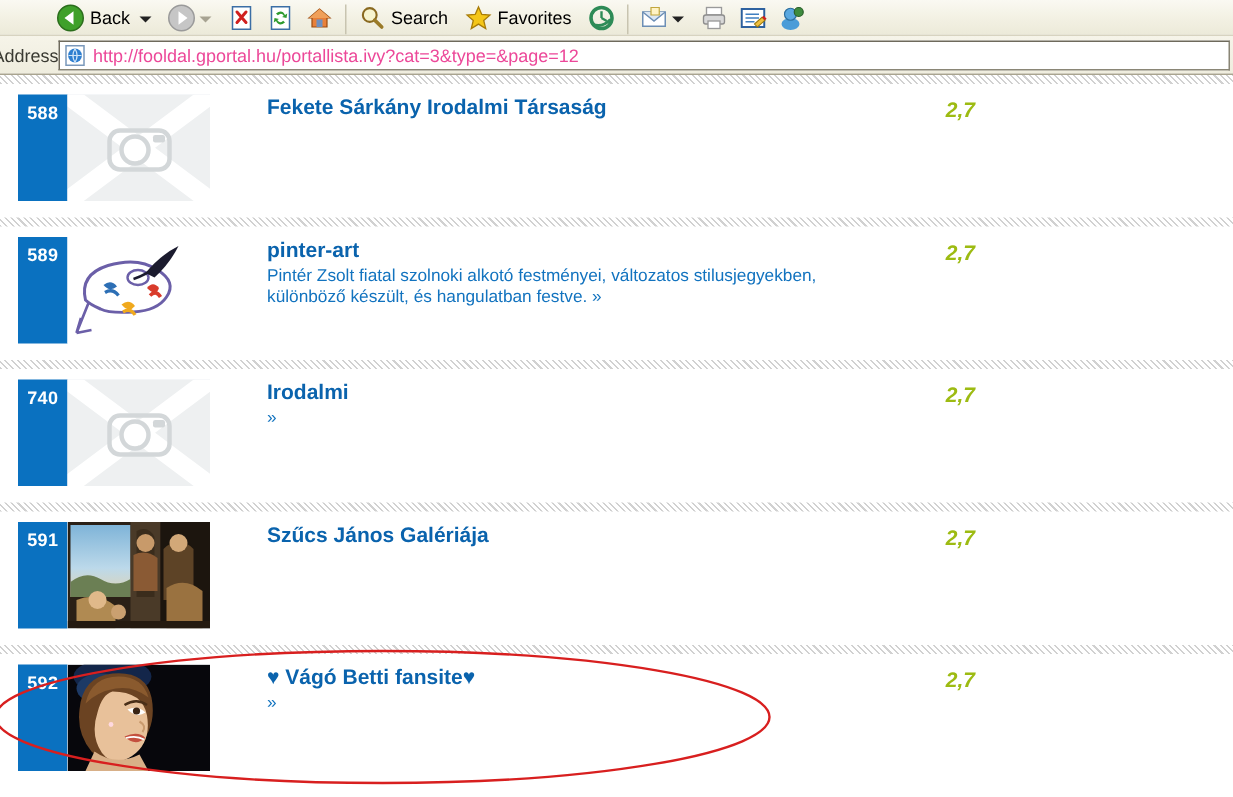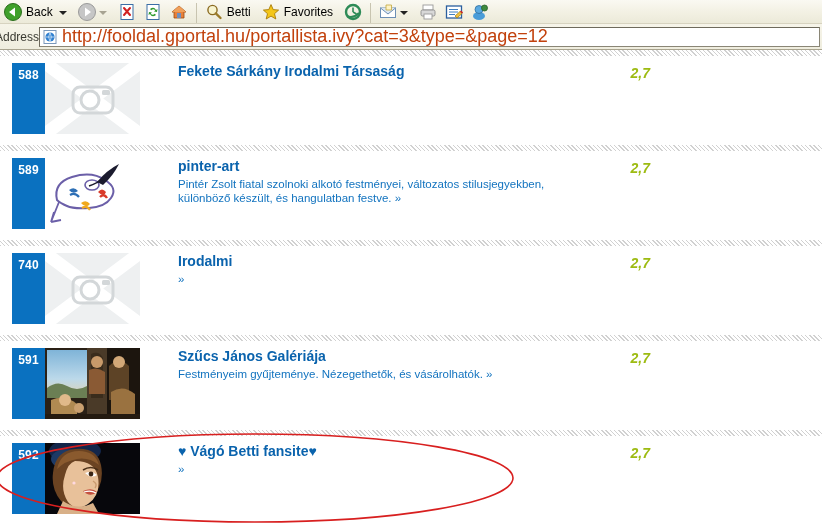--- a/index.html
+++ b/index.html
@@ -8,21 +8,21 @@
     background:#ffffff;
     font-family:"Liberation Sans","DejaVu Sans",sans-serif;
     font-size:12px;color:#000;
   }
   
   #browser-chrome{width:822px;}
   .toolbar{
     height:24px;width:822px;box-sizing:border-box;
     background:linear-gradient(to bottom,#faf9f2 0%,#f3f1e4 50%,#ecead9 100%);
     border-bottom:1px solid #d7d3c0;
-    display:flex;align-items:flex-end;overflow:hidden;position:relative;
+    display:flex;align-items:flex-end;overflow:hidden;position:relative;padding-left:34px;
   }
   .tb-btn{display:flex;align-items:center;height:22px;padding:0 3px;cursor:default;}
   .tb-label{font-size:12px;color:#000;margin:0 4px 0 3px;}
   .tb-caret{width:0;height:0;border-left:4px solid transparent;border-right:4px solid transparent;
             border-top:4px solid #222;margin:2px 4px 0 2px;}
   .tb-caret.dim{border-top-color:#a7a392;}
   .tb-sep{width:1px;height:20px;background:#c8c4b0;margin:0 4px;}
   .ico{width:20px;height:20px;display:block;}
   
   .addrbar{
@@ -30,21 +30,21 @@
     background:linear-gradient(to bottom,#f6f4e9 0%,#efedde 100%);
     border-bottom:1px solid #a9a48f;
     display:flex;align-items:center;overflow:hidden;position:relative;
   }
   .addr-label{font-size:12px;color:#3a3a32;padding-left:0;margin-left:-5px;width:44px;}
   .addr-input{
     flex:1;height:20px;margin-right:2px;background:#fff;
     border:1px solid #8a8676;border-top-color:#6e6a5c;border-left-color:#6e6a5c;
     display:flex;align-items:center;padding:0 2px;box-sizing:border-box;
   }
-  .addr-text{font-size:18px;color:#c2410c;white-space:nowrap;margin-left:4px;}
+  .addr-text{font-size:12px;color:#ec4899;white-space:nowrap;margin-left:4px;}
   
   #page{width:822px;height:481px;position:relative;background:#fff;overflow:hidden;}
   .sep{
     height:6px;width:822px;
     background-image:
       repeating-linear-gradient(45deg,#c9c9c9 0px,#c9c9c9 1px,#ffffff 1px,#ffffff 3px);
     opacity:.85;
   }
   .row{display:flex;align-items:flex-start;width:664px;box-sizing:border-box;height:89px;}
   .row-left{display:flex;flex:0 0 auto;padding:7px 0 0 12px;}
@@ -127,21 +127,21 @@
 
     <div class="tb-sep"></div>
 
     <div class="tb-btn">
       <span class="ico">
         <svg viewBox="0 0 20 20">
           <circle cx="8.5" cy="8" r="4.6" fill="#f7f4cf" stroke="#8a6a20" stroke-width="1.4"></circle>
           <path d="M11.8 11.4 L16.5 16" stroke="#9a7a28" stroke-width="2.4" stroke-linecap="round"></path>
         </svg>
       </span>
-      <span class="tb-label">Betti</span>
+      <span class="tb-label">Search</span>
     </div>
 
     <div class="tb-btn">
       <span class="ico">
         <svg viewBox="0 0 20 20">
           <path d="M10 2.6 L12.2 7.6 L17.6 8.1 L13.5 11.7 L14.8 17 L10 14.1 L5.2 17 L6.5 11.7 L2.4 8.1 L7.8 7.6 Z" fill="#f4c618" stroke="#a87c08" stroke-width="0.9"></path>
         </svg>
       </span>
       <span class="tb-label">Favorites</span>
     </div>
@@ -319,21 +319,20 @@
           <path d="M66 44 q12 -8 24 2 l0 25 -24 0 Z" fill="#9a7240"></path>
           <path d="M6 52 q14 -6 26 4 l0 15 -26 0 Z" fill="#b08a52"></path>
           <circle cx="20" cy="52" r="6" fill="#e0b98a"></circle>
           <circle cx="34" cy="60" r="5" fill="#caa070"></circle>
           <path d="M0 66 L95 66 L95 71 L0 71 Z" fill="#241a10"></path>
         </svg>
       </div>
     </div>
     <div class="row-mid">
       <a class="title" href="#">Szűcs János Galériája</a>
-      <div class="desc">Festményeim gyűjteménye. Nézegethetők, és vásárolhatók. »</div>
     </div>
     <div class="row-right">
       <span class="rating">2,7</span>
     </div>
   </div>
 
   <div class="sep"></div>
   <div class="row">
     <div class="row-left">
       <div class="badge">592</div>

